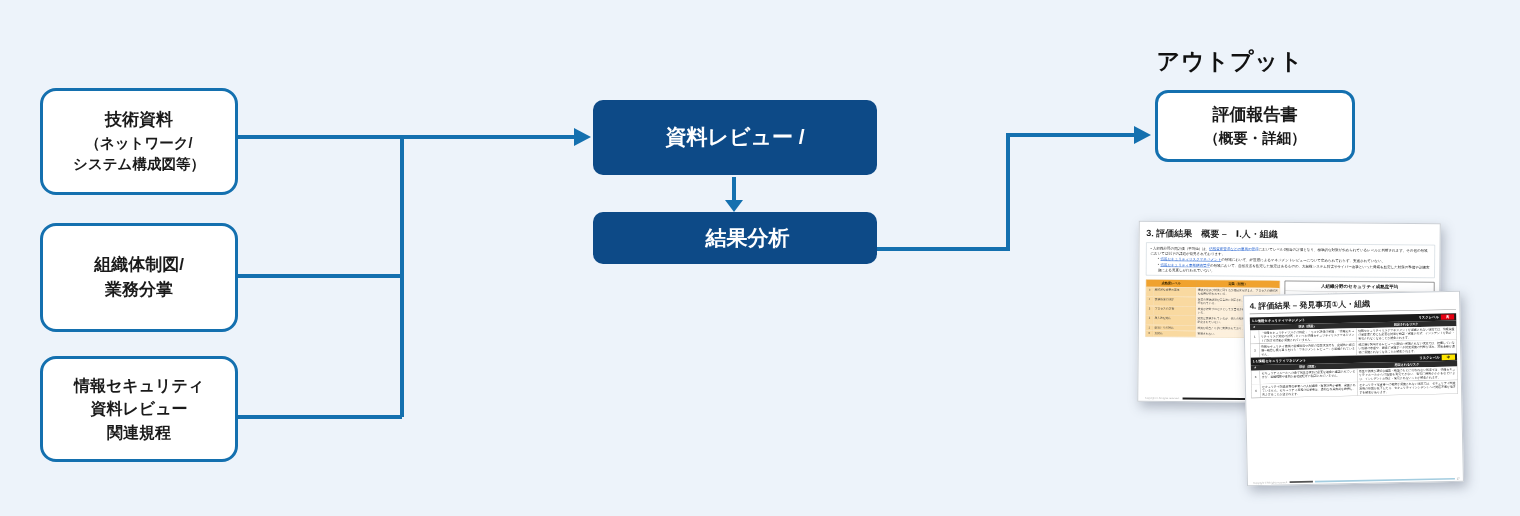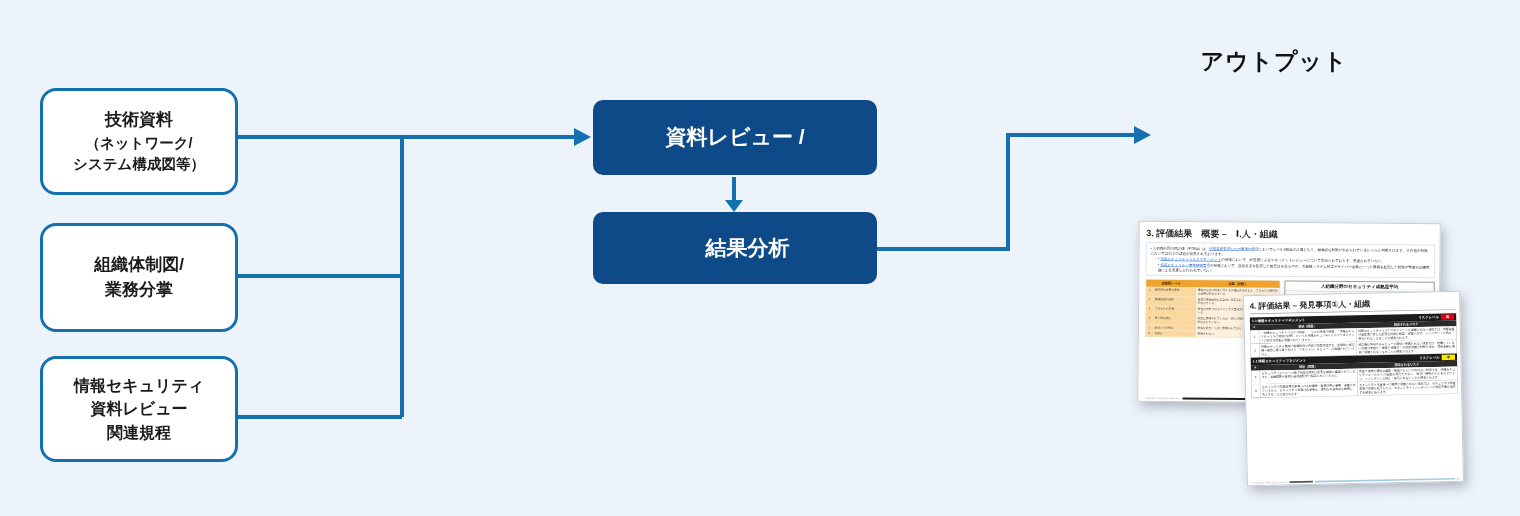--- a/index.html
+++ b/index.html
@@ -2,37 +2,37 @@
 <html><head>
 <meta charset="utf-8">
 <style>
   * { margin:0; padding:0; box-sizing:border-box; }
   html,body { width:1520px; height:516px; }
   body { font-family:"Liberation Sans","DejaVu Sans",sans-serif; background:#edf3fa; }
   #stage { position:relative; width:1520px; height:516px; overflow:hidden; background:#edf3fa; }
 
   .col-heading { position:absolute; font-size:23px; font-weight:bold; color:#111; text-align:center; letter-spacing:1px; }
   #heading-input { left:40px; top:46px; width:198px; }
-  #heading-output { left:1174px; top:46px; width:200px; }
+  #heading-output { left:1130px; top:46px; width:200px; }
 
   .io-box { position:absolute; background:#fff; border:3.5px solid #1470af; border-radius:16px;
             display:flex; flex-direction:column; justify-content:center; align-items:center;
             text-align:center; color:#1a1a1a; font-weight:bold; line-height:1.45; }
   #input-box-1 { left:40px; top:88px;  width:198px; height:107px; }
   #input-box-2 { left:40px; top:223px; width:198px; height:109px; }
   #input-box-3 { left:40px; top:356px; width:198px; height:106px; }
   #output-box  { left:1155px; top:90px; width:200px; height:72px; border-radius:13px; }
   .io-line-lg { font-size:17px; }
   .io-line-md { font-size:16px;text-align:right; }
   .io-line-sm { font-size:14.5px; }
 
   .process-box { position:absolute; background:#0d4a87; border-radius:10px; color:#fff;
                  display:flex; justify-content:center; align-items:center; font-weight:bold; font-size:21px; line-height:1.35; }
   #process-review  { left:593px; top:100px; width:284px; height:75px; }
-  #process-analysis{ left:593px; top:212px; width:284px; height:72px;padding-left:25px; }
+  #process-analysis{ left:593px; top:212px; width:284px; height:52px;padding-left:25px; }
   .process-text { display:inline-block; text-align:right; }
 
   #connectors { position:absolute; left:0; top:0; width:1520px; height:516px; z-index:1; }
 
   .doc { position:absolute; background:#fff; border:1px solid #c9ced4; box-shadow:3px 5px 12px rgba(60,70,90,.35); overflow:hidden; }
   #doc-back  { left:1138px; top:222px; width:302px; height:181px; transform:rotate(.5deg); z-index:2; }
   #doc-front { left:1245px; top:293px; width:217px; height:191px; transform:rotate(-1.2deg); z-index:3; }
   .doc-inner { transform:scale(.33333); transform-origin:0 0; }
   #doc-back  .doc-inner { width:906px; height:543px; padding:16px 20px; position:relative; }
   #doc-front .doc-inner { width:651px; height:573px; padding:14px 16px; position:relative; }
@@ -134,20 +134,24 @@
   <div class="process-box" id="process-review">
     <span class="process-text">
       <div>資料レビュー /</div>
     </span>
   </div>
 
   <div class="process-box" id="process-analysis">
     <span>結果分析</span>
   </div>
 
+  <div class="io-box" id="output-box">
+    <div class="io-line-lg">評価報告書</div>
+    <div class="io-line-sm">（概要・詳細）</div>
+  </div>
 
   <div class="doc" id="doc-back">
     <div class="doc-inner">
       <div class="doc-title">3. 評価結果　概要 –　Ⅰ.人・組織</div>
 
       <div class="summary-box">
         <div>
           <span class="bullet-mark">•</span><span>人組織分野の同評価（平均値）は、</span><span class="blue-link">情報資産管理などの要員の管理</span><span>においてレベル3相当の評価となり、標準的な対策が求められているレベルと判断されます。その他の領域においては以下の課題が発見されております。</span>
         </div>
         <div class="summary-sub">

